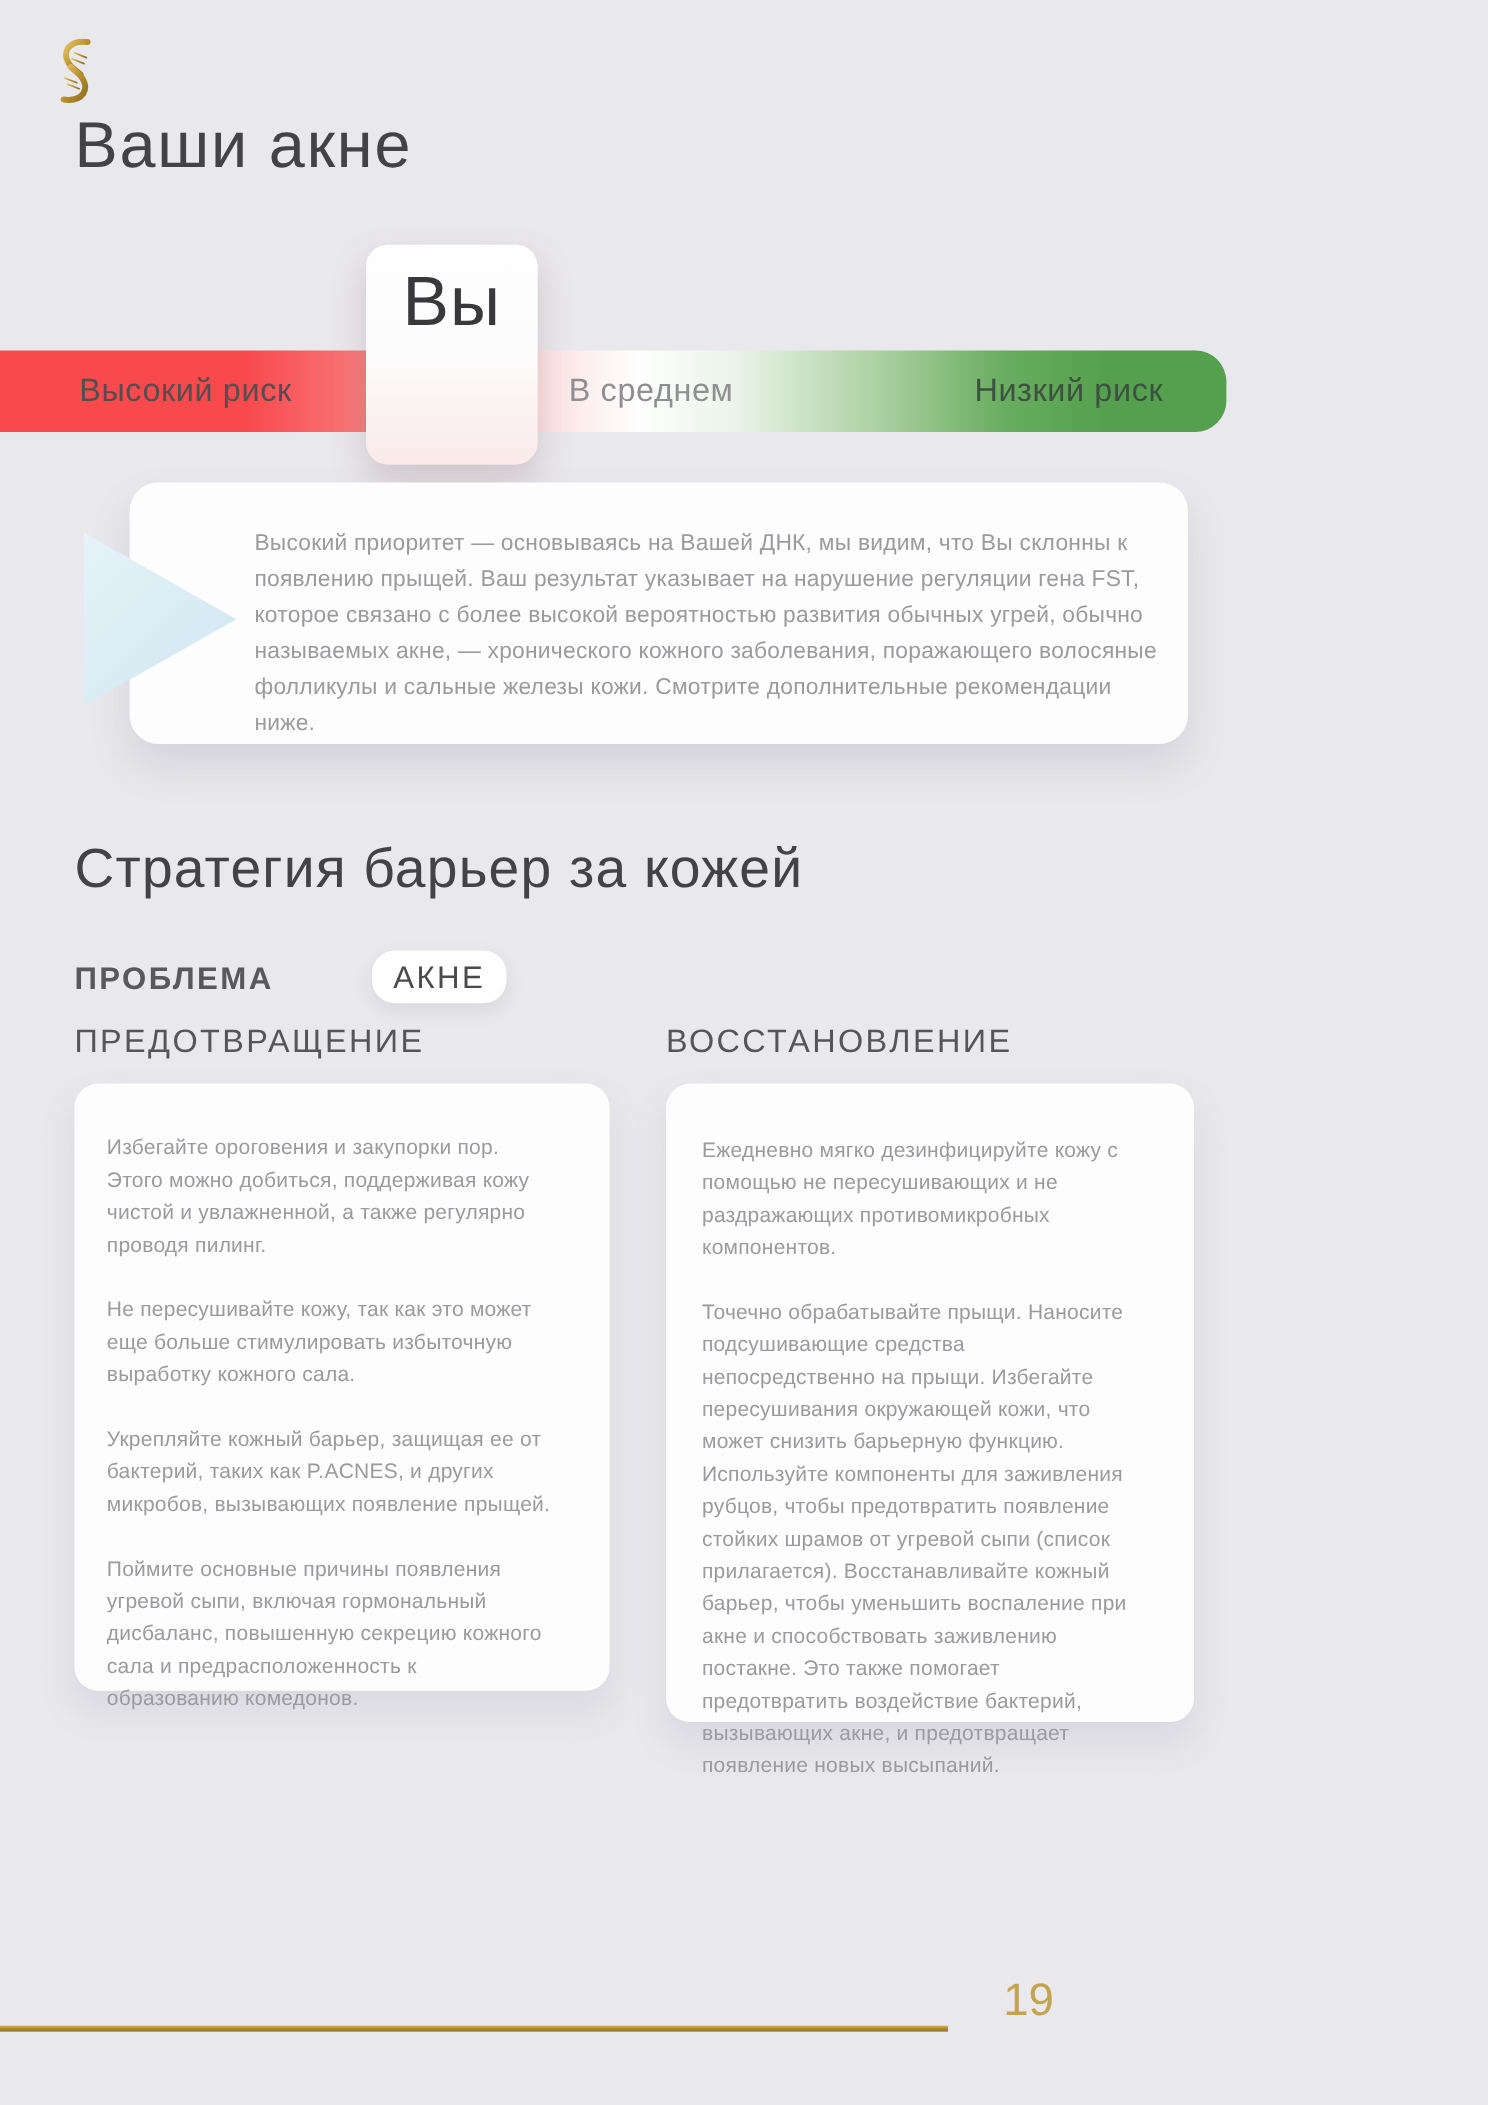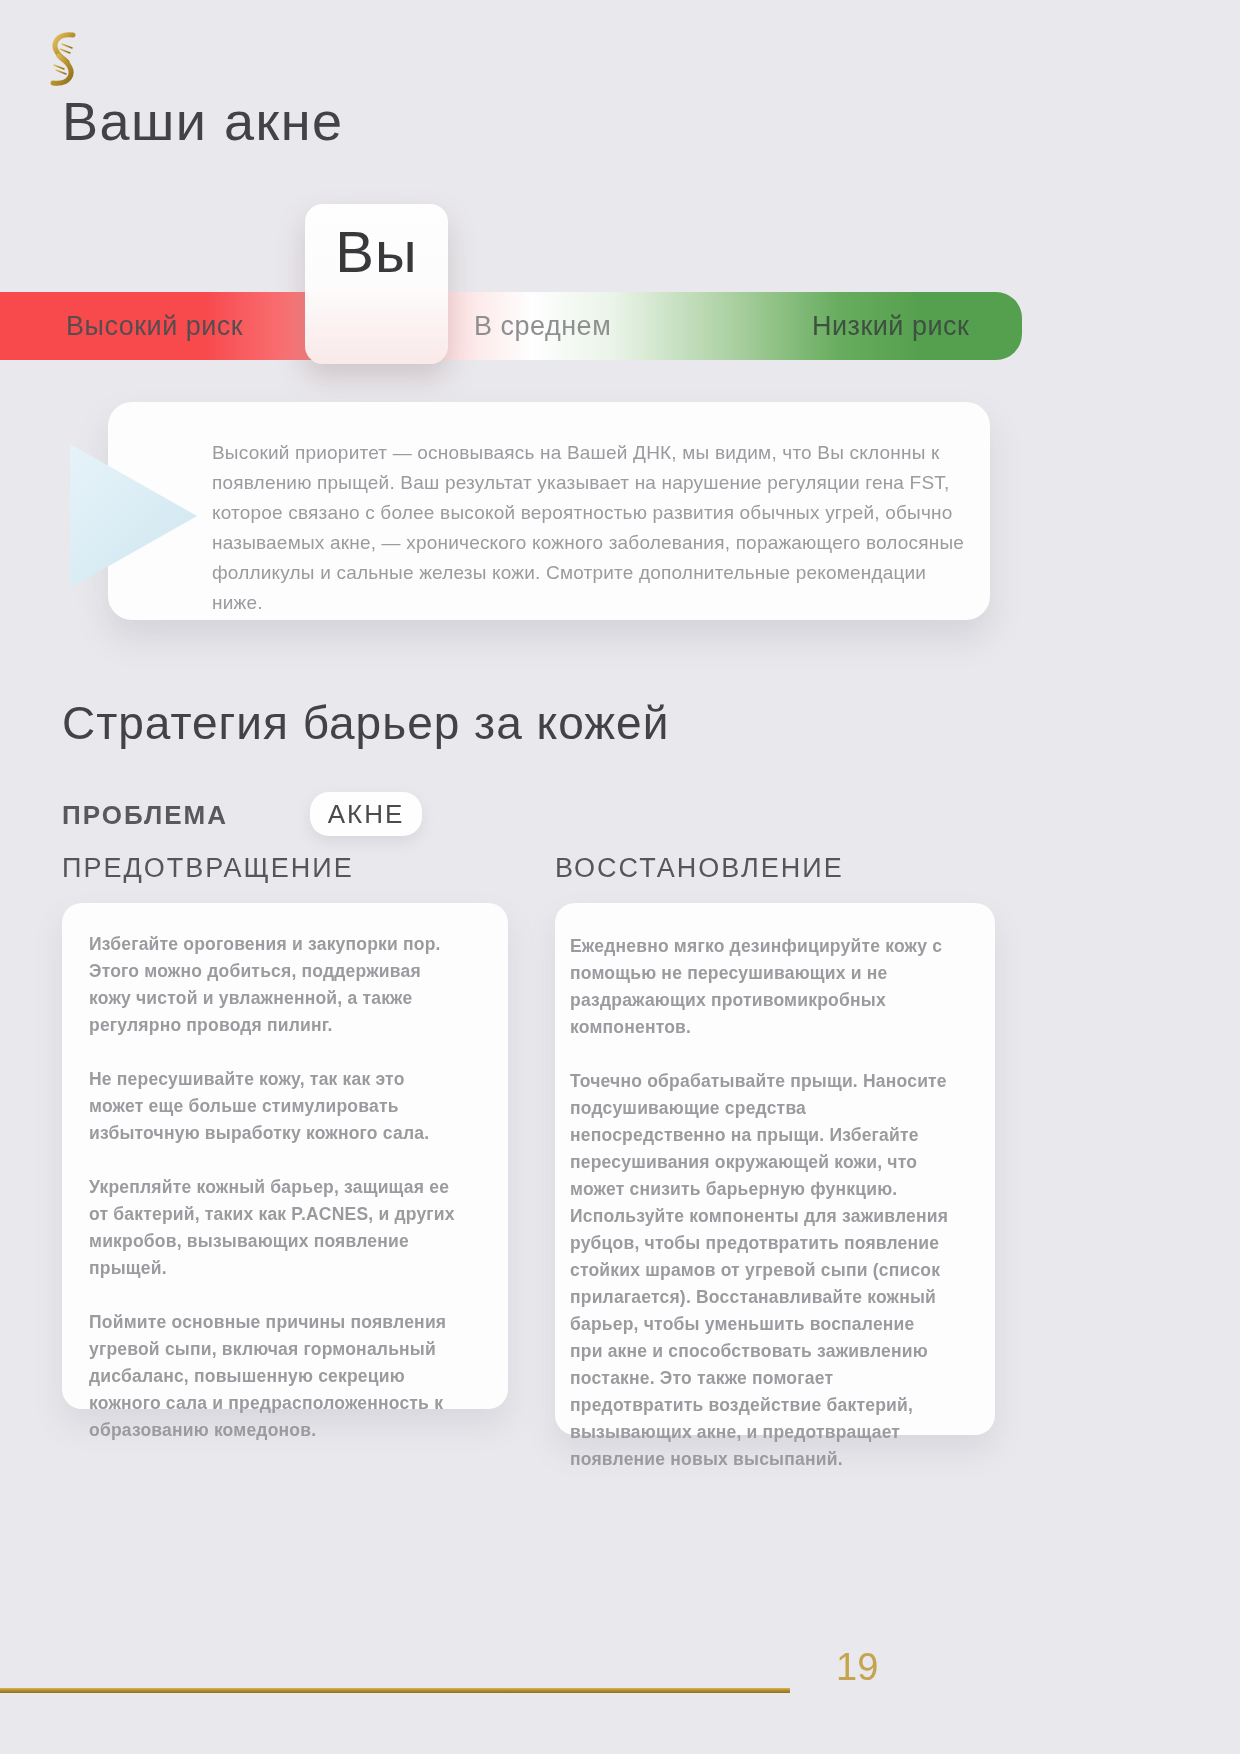--- a/index.html
+++ b/index.html
@@ -16,21 +16,21 @@
   .risk-bar{position:absolute; left:0; top:292px; width:1022px; height:68px;
       border-radius:0 26px 26px 0; z-index:1;
       background:linear-gradient(90deg,#f8494d 0%,#f8494d 20%,#f97b7d 30%,
         #fdd9da 42%,#fefefe 52%,#eaf4e8 60%,#a9cf9f 72%,#68ad5f 82%,
         #55a04e 90%,#55a04e 100%);}
   .risk-label{position:absolute; top:50%; transform:translateY(-50%);
       font-size:27px; font-weight:300; letter-spacing:0.5px;}
   .risk-high{left:66px; color:#554d4f;}
   .risk-medium{left:462px; color:#8f8f92;margin-left:12px;}
   .risk-low{left:812px; color:#3e5140;}
-  .you-marker{position:absolute; left:305px; top:204px; width:143px; height:160px;
+  .you-marker{position:absolute; left:305px; top:204px; width:143px; height:183px;
       border-radius:18px; z-index:2; text-align:center;
       background:linear-gradient(180deg,#fefefe 0%,#fdfcfc 52%,#fbefef 82%,#faeaea 100%);
       box-shadow:0 14px 28px rgba(140,110,115,.28);}
   .you-marker .you-text{display:inline-block; margin-top:14px; font-size:58px;
       font-weight:200; color:#39393b; letter-spacing:1px;}
 
   
   .priority-card{position:absolute; left:108px; top:402px; width:882px; height:218px;
       border-radius:24px; background:#fdfdfe; z-index:2;
       box-shadow:0 18px 32px rgba(120,120,140,.18);}
@@ -54,22 +54,22 @@
       letter-spacing:2px; color:#565659;}
   .col-heading.left{left:62px;text-align:center;}
   .col-heading.right{left:555px;}
 
   .strategy-card{position:absolute; top:903px; background:#fdfdfe; border-radius:20px;
       box-shadow:0 16px 30px rgba(120,120,140,.14);}
   .strategy-card.left{left:62px; width:446px; height:506px;}
   .strategy-card.right{left:555px; width:440px; height:532px;}
   .card-text{padding:28px 48px 0 27px; font-size:17.5px; line-height:27px;
       color:#9b9b9f; letter-spacing:0.2px;}
-  .strategy-card.right .card-text{padding:30px 46px 0 15px;}
-  .card-text p{margin:0 0 27px 0;font-weight:bold;}
+  .strategy-card.right .card-text{padding:30px 46px 0 30px;}
+  .card-text p{margin:12px 0 27px 0;}
 
   
   .footer-line{position:absolute; left:0; top:1688px; width:790px; height:5px;
       background:linear-gradient(180deg,#d9b94e 0%,#b48e2d 45%,#8f6f20 100%);}
   .page-number{position:absolute; left:836px; top:1646px; font-size:38px;
       font-weight:200; color:#c5a44f;}
 </style>
 </head>
 <body>
 

